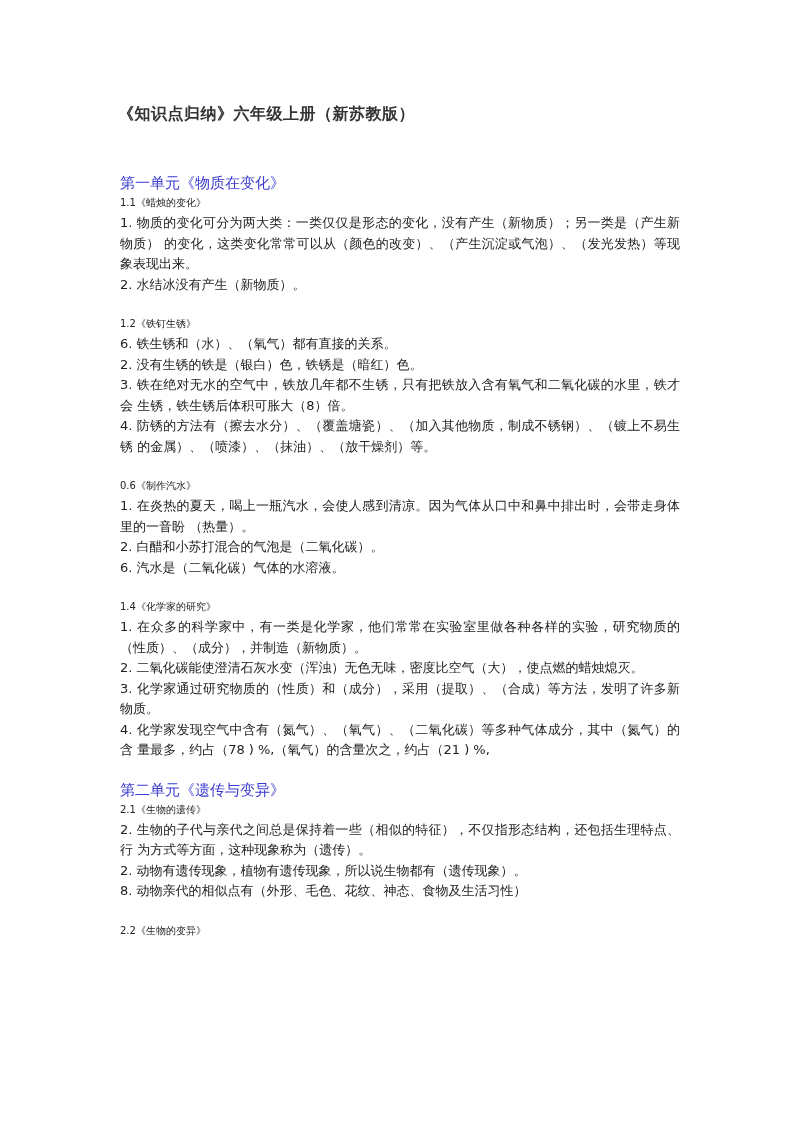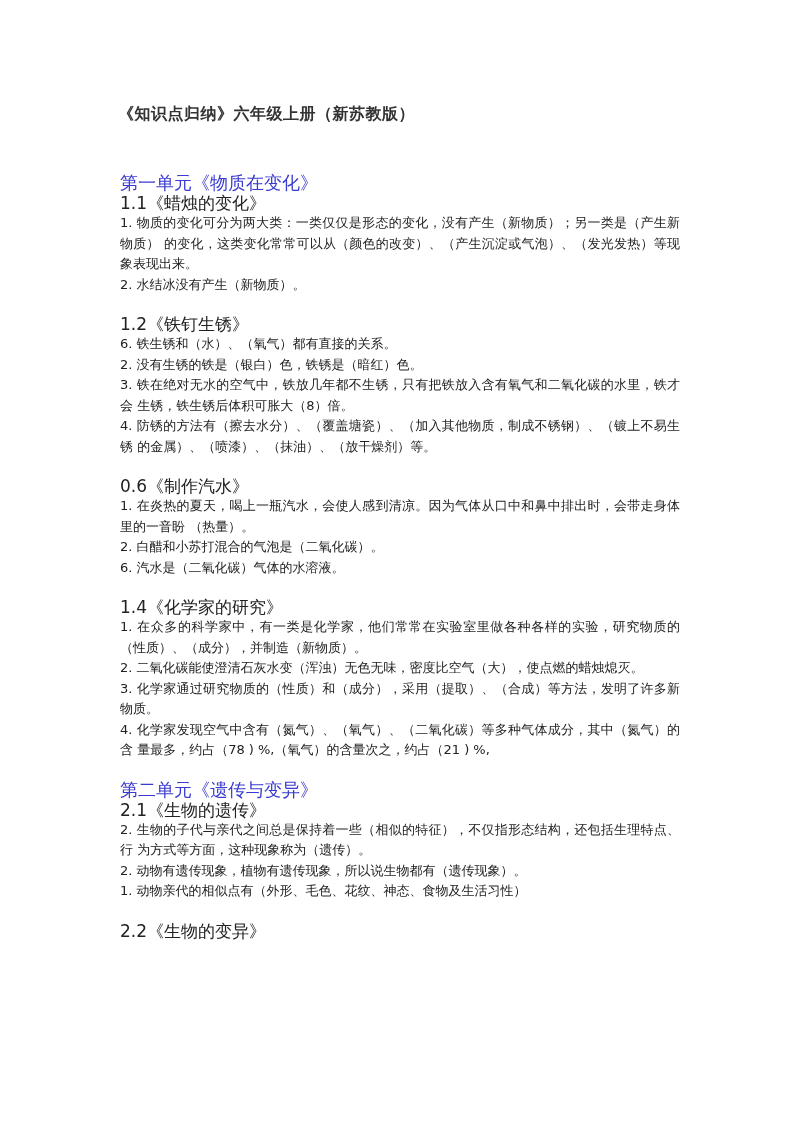--- a/index.html
+++ b/index.html
@@ -1,21 +1,21 @@
 <!DOCTYPE html>
 <html><head>
 <meta charset="utf-8">
 <style>
   html, body { margin: 0; padding: 0; background: #ffffff; }
   body { width: 793px; height: 1122px; position: relative; overflow: hidden;
          font-family: "DejaVu Sans", "Liberation Sans", sans-serif; color: #222; }
   .title { position: absolute; left: 118px; top: 104px; font-size: 16px; font-weight: bold;
            color: #333; letter-spacing: 0.5px; white-space: nowrap; }
-  .unit { color: #3a3ad0; font-size: 18px; line-height: 20px; margin: 0; }
-  .lesson { font-size: 17px; line-height: 20px; margin: 0; color: #222; }
+  .unit { color: #3a3ad0; font-size: 15px; line-height: 20px; margin: 0; }
+  .lesson { font-size: 10px; line-height: 20px; margin: 0; color: #222; }
   .item { font-size: 13px; line-height: 20.5px; margin: 0; color: #222; text-align: justify; }
   .gap { height: 19px; }
   .content { position: absolute; left: 120px; top: 173px; width: 560px; }
 </style>
 </head>
 <body>
 
 <div class="title">《知识点归纳》六年级上册（新苏教版）</div>
 
 <div class="content">
@@ -57,21 +57,21 @@
   </section>
   <div class="gap"></div>
 
   <section>
     <p class="unit">第二单元《遗传与变异》</p>
 
     <div>
       <p class="lesson">2.1《生物的遗传》</p>
       <p class="item">2. 生物的子代与亲代之间总是保持着一些（相似的特征），不仅指形态结构，还包括生理特点、行 为方式等方面，这种现象称为（遗传）。</p>
       <p class="item">2. 动物有遗传现象，植物有遗传现象，所以说生物都有（遗传现象）。</p>
-      <p class="item">1. 动物亲代的相似点有（外形、毛色、花纹、神态、食物及生活习性）</p>
+      <p class="item">8. 动物亲代的相似点有（外形、毛色、花纹、神态、食物及生活习性）</p>
     </div>
     <div class="gap"></div>
 
     <div>
       <p class="lesson">2.2《生物的变异》</p>
     </div>
   </section>
 </div>
 
 </body></html>

